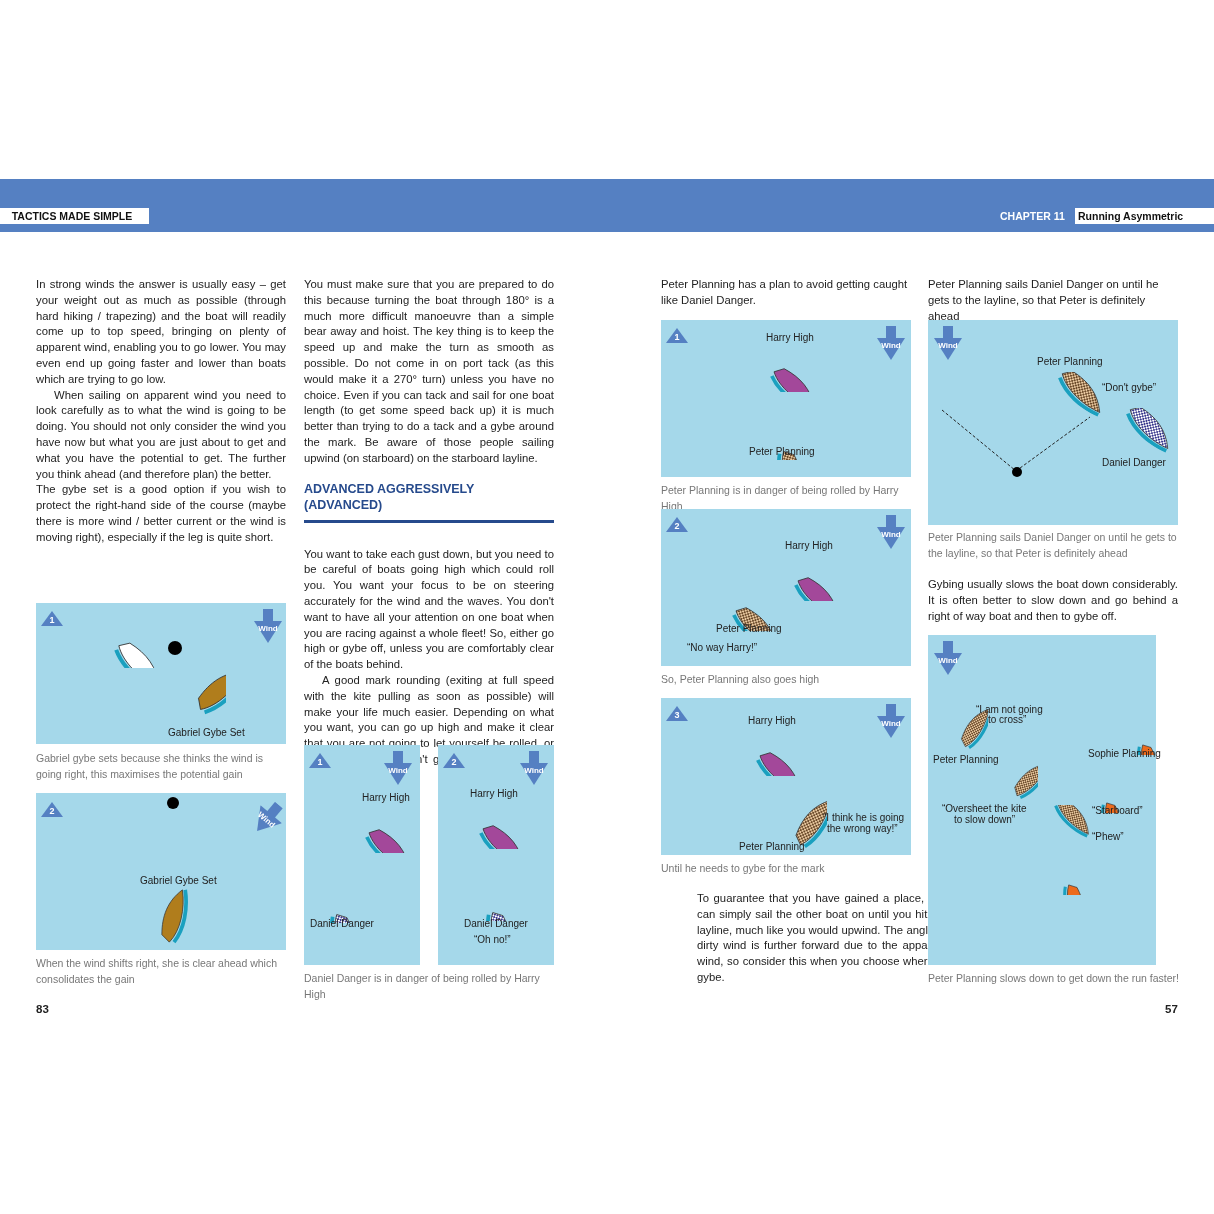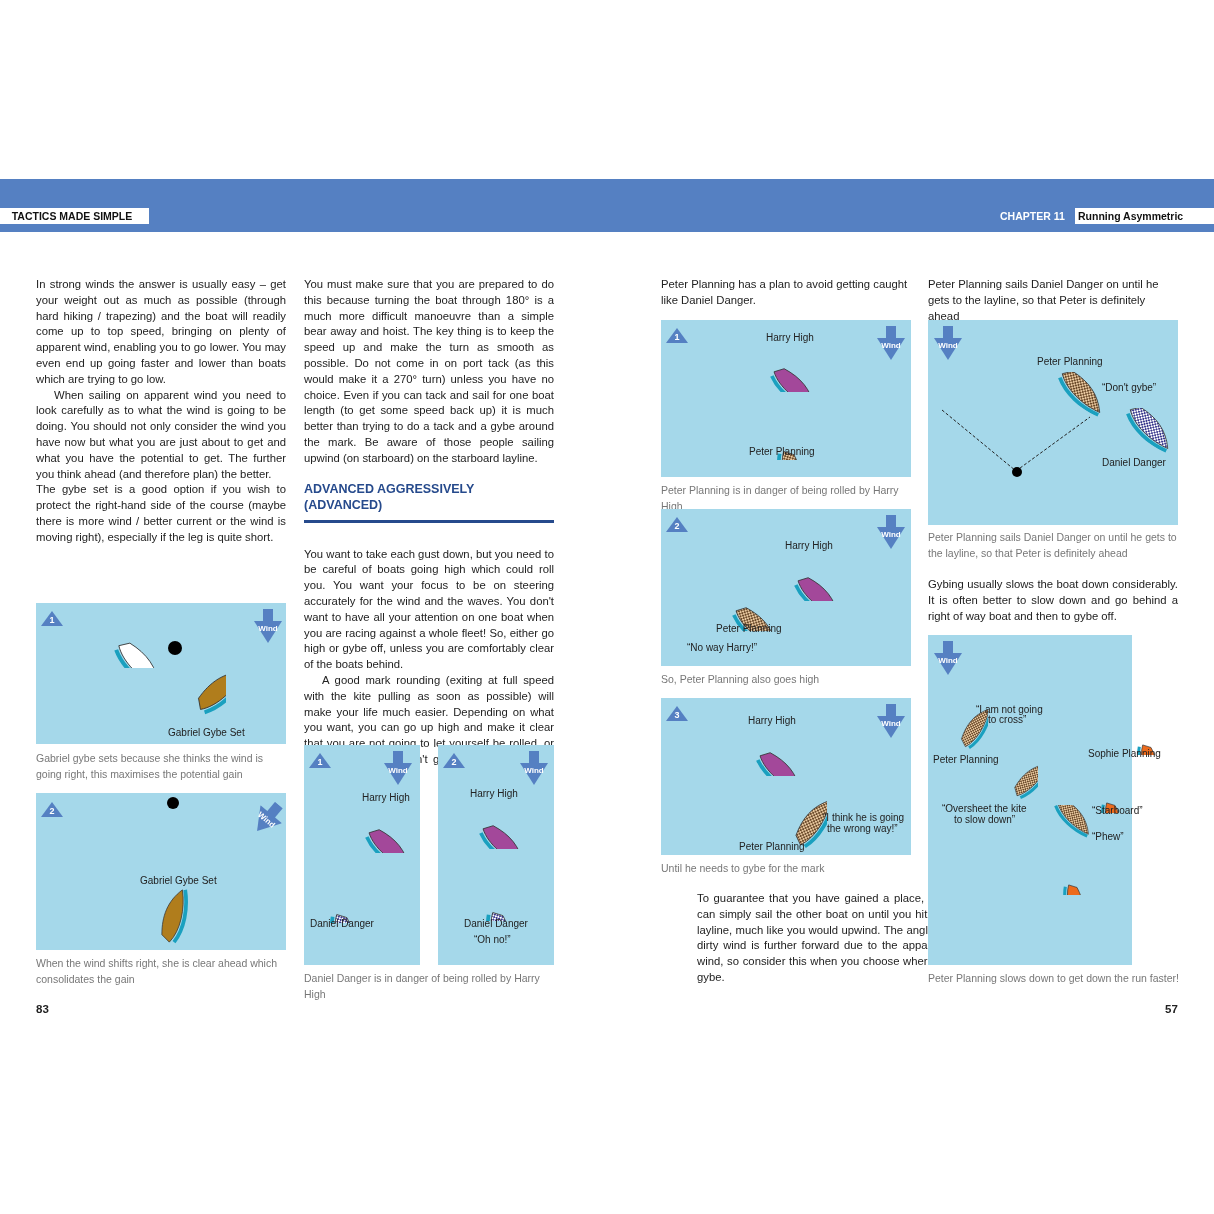--- a/index.html
+++ b/index.html
@@ -271,21 +271,21 @@
       </g>
   </svg>
   <div class="lbl" style="left:174px;top:137px">Daniel Danger</div>
 </div>
 <div class="cap" style="left:928px;top:529px">Peter Planning sails Daniel Danger on until he gets to the layline, so that Peter is definitely ahead</div>
 
 <div class="col" style="left:928px;top:577px">
   <p>Gybing usually slows the boat down considerably. It is often better to slow down and go behind a right of way boat and then to gybe off.</p>
 </div>
 
-<div class="fig" style="left:928px;top:635px;width:204px;height:330px">
+<div class="fig" style="left:928px;top:635px;width:228px;height:330px">
   <svg class="wind" style="left:6px;top:6px">
       <use href="#windArrow"></use>
     </svg>
   <svg style="position:absolute;left:20px;top:72px" width="40" height="50">
     <g transform="translate(32,46) rotate(-162) translate(0,0)">
         <use href="#boat" width="24" height="46" fill="url(#checkTan)"></use>
       </g>
   </svg>
   <div class="lbl" style="left:48px;top:69px">“I am not going</div>
   <div class="lbl" style="left:60px;top:79px">to cross”</div>

